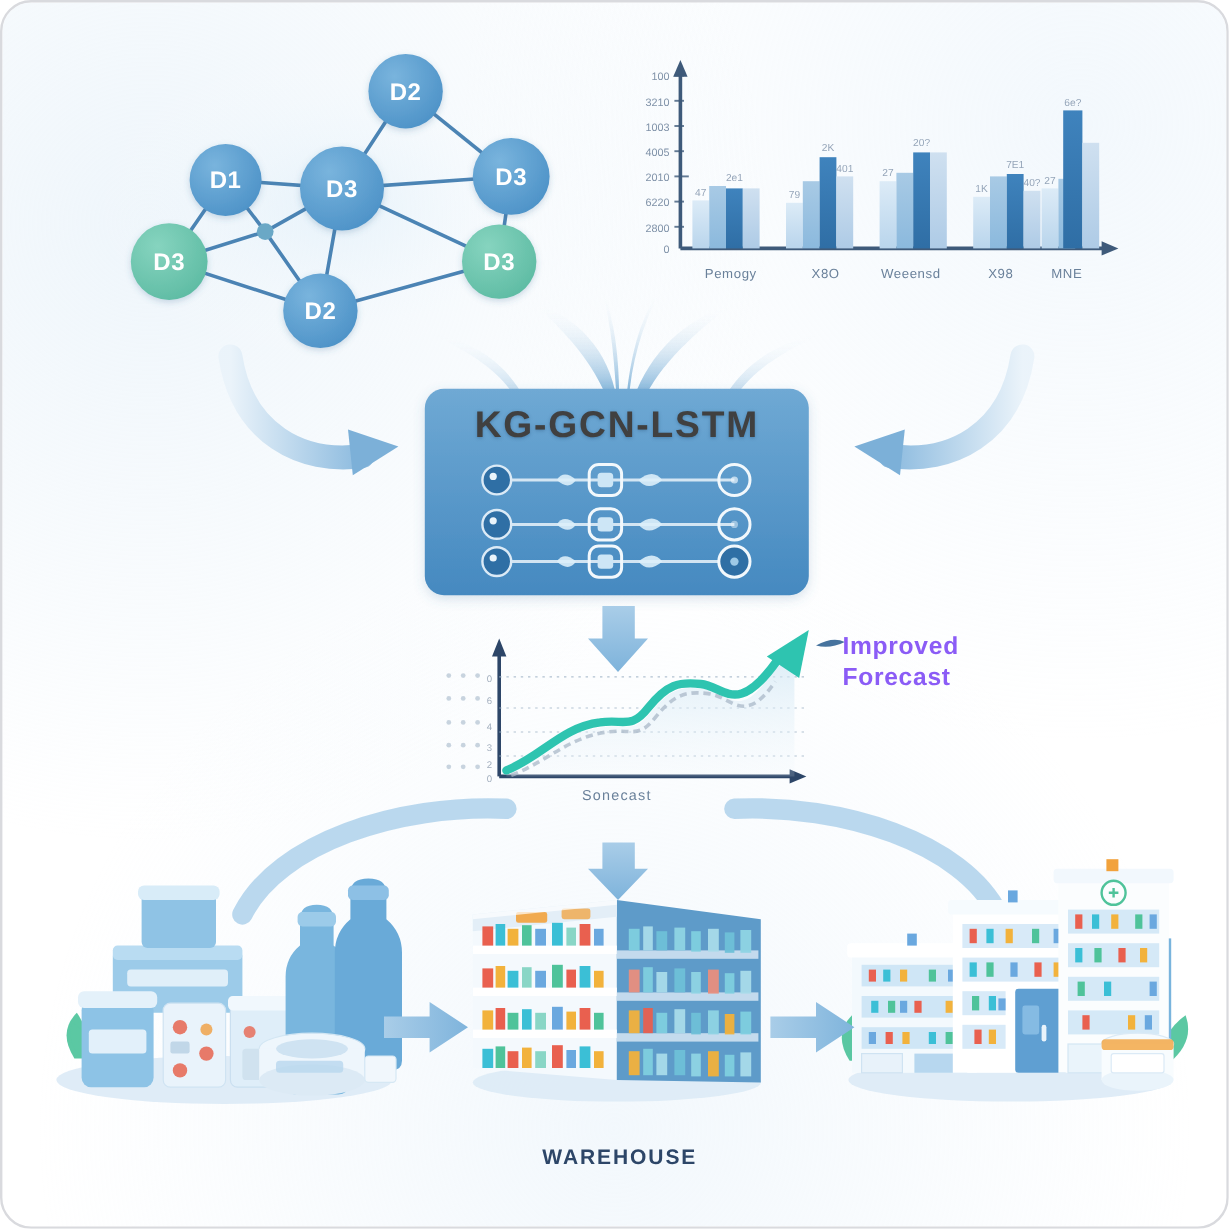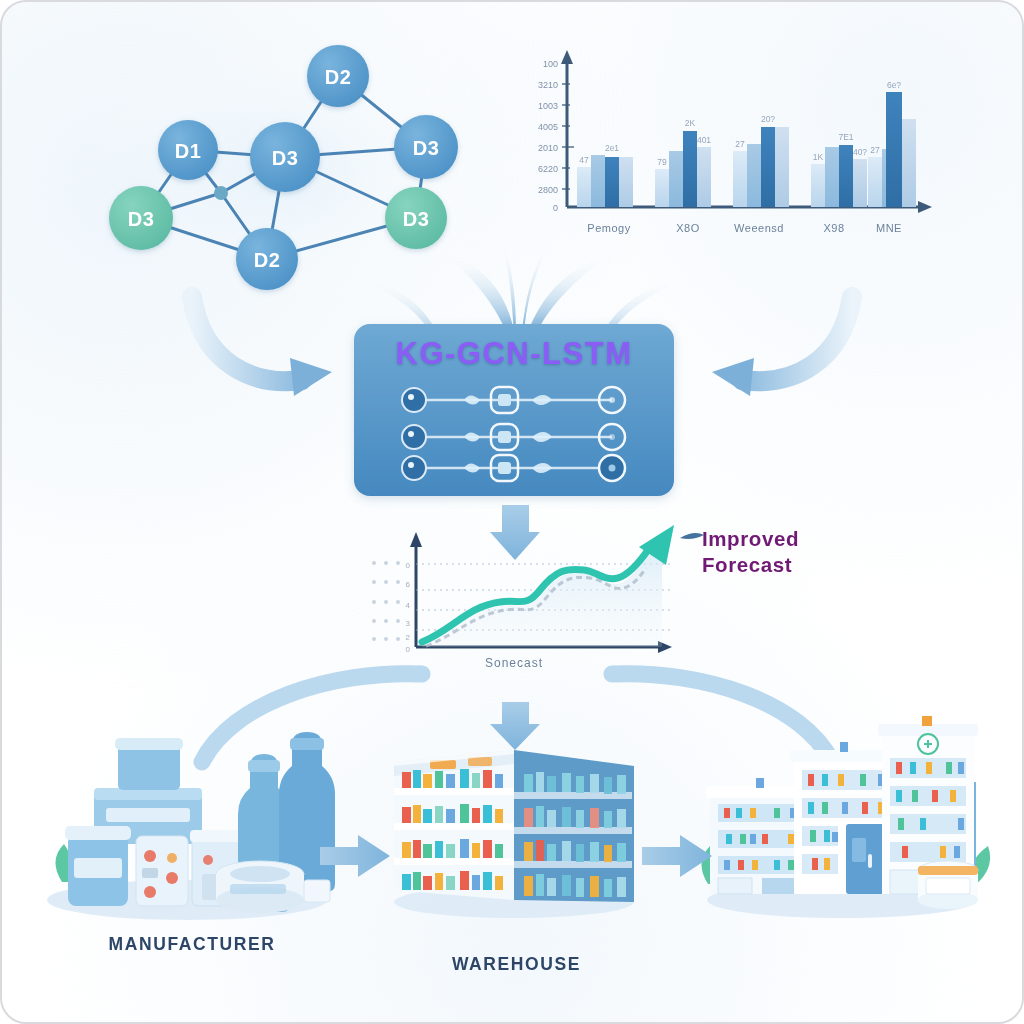--- a/index.html
+++ b/index.html
@@ -11,28 +11,28 @@
        radial-gradient(circle at 12% 18%, rgba(225,238,248,.55) 0%, rgba(255,255,255,0) 42%),
        radial-gradient(circle at 88% 10%, rgba(228,240,250,.45) 0%, rgba(255,255,255,0) 40%),
        radial-gradient(circle at 50% 92%, rgba(230,241,250,.50) 0%, rgba(255,255,255,0) 45%);
      pointer-events:none;}
   .layer{position:absolute;inset:0;}
   svg{position:absolute;top:0;left:0;width:1024px;height:1024px;overflow:visible;}
   .node-label{font-family:"Liberation Sans",sans-serif;font-weight:bold;font-size:20px;
               fill:#ffffff;text-anchor:middle;dominant-baseline:central;
               letter-spacing:.5px;}
   .model-title{position:absolute;left:352px;top:334px;width:320px;text-align:center;
-               font-size:31px;font-weight:bold;color:#8b5cf6;letter-spacing:1.5px;
+               font-size:31px;font-weight:bold;color:#404040;letter-spacing:1.5px;
                font-family:"Liberation Sans",sans-serif;
                text-shadow:0 1px 3px rgba(20,60,100,.35);}
   .stage-label{position:absolute;top:932px;font-size:17.5px;font-weight:bold;
                color:#2d4668;letter-spacing:1.6px;text-align:center;
                font-family:"Liberation Sans",sans-serif;}
   .legend-txt{position:absolute;left:700px;top:524px;width:180px;
-              font-size:20.5px;font-weight:bold;color:#701a75;line-height:1.25;
+              font-size:20.5px;font-weight:bold;color:#8b5cf6;line-height:1.25;
               letter-spacing:.6px;font-family:"Liberation Sans",sans-serif;}
   .axis-tick{font-family:"Liberation Sans",sans-serif;font-size:9px;fill:#6a7f99;
              text-anchor:end;opacity:.85;}
   .axis-cat{font-family:"Liberation Sans",sans-serif;font-size:11px;fill:#5b7490;
             text-anchor:middle;opacity:.9;letter-spacing:.5px;}
   .bar-val{font-family:"Liberation Sans",sans-serif;font-size:8.5px;fill:#7d90a8;
            text-anchor:middle;opacity:.8;}
   .fc-axis-lbl{font-family:"Liberation Sans",sans-serif;font-size:12px;fill:#5b7490;
                text-anchor:middle;letter-spacing:1px;opacity:.9;}
   .fc-tick{font-family:"Liberation Sans",sans-serif;font-size:8px;fill:#8494a8;
@@ -676,17 +676,16 @@
   </svg>
 
   <div class="layer" style="pointer-events:none;">
     <div class="model-title">KG-GCN-LSTM</div>
 
     <div class="legend-txt">
       <span>Improved</span><br>
       <span>Forecast</span>
     </div>
 
-    <div class="stage-label" style="left:40px;width:300px;">MANUFACTURER</div>
     <div class="stage-label" style="left:382px;width:265px;margin-top:20px;">WAREHOUSE</div>
   </div>
 
 </div>
 
 </body></html>

